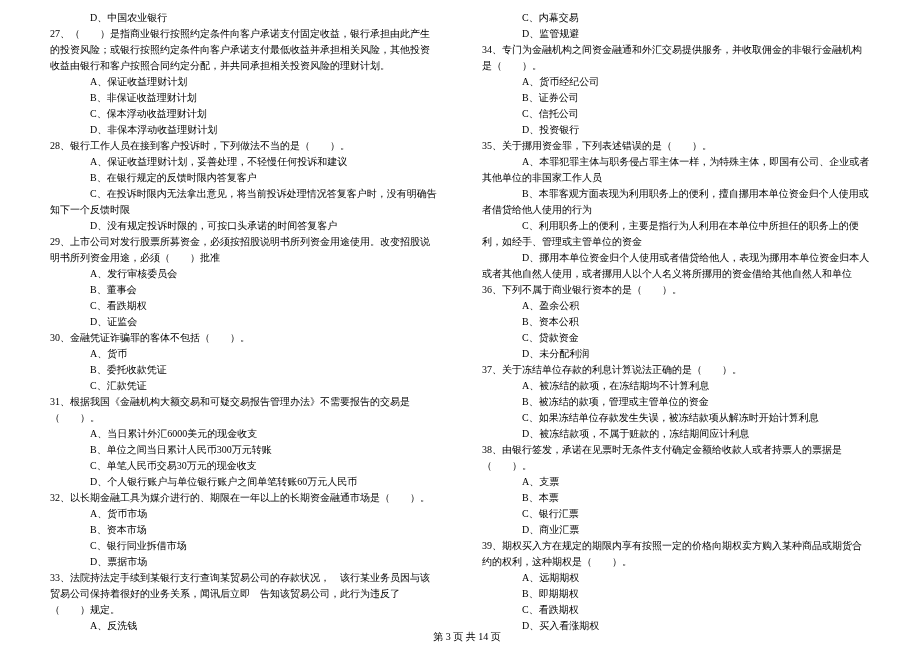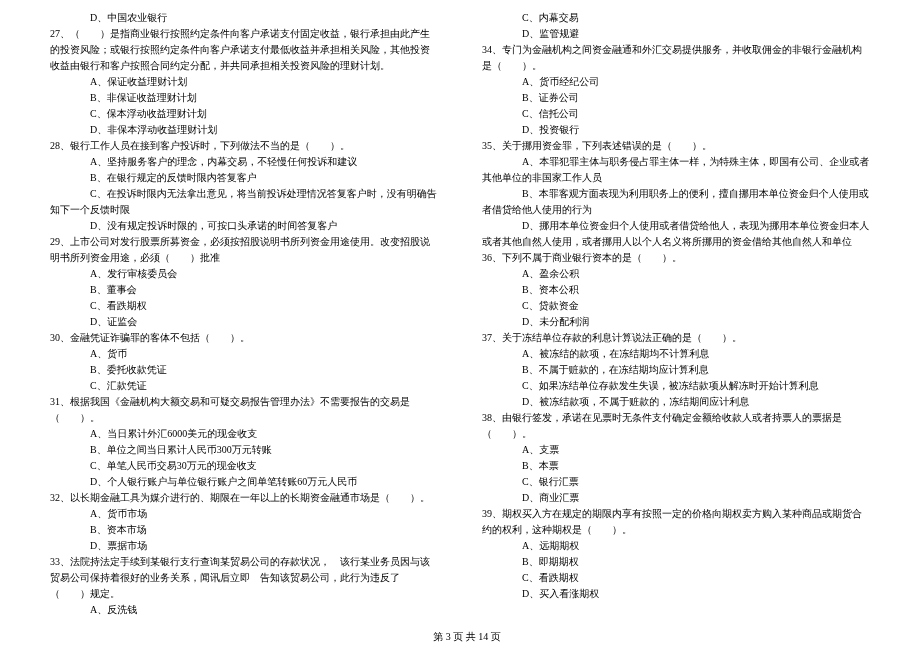--- a/index.html
+++ b/index.html
@@ -49,65 +49,67 @@
 
 <div class="columns">
   <div class="column" id="left-col">
       <div class="line indent-2">D、中国农业银行</div>
       <div class="line">27、（　　）是指商业银行按照约定条件向客户承诺支付固定收益，银行承担由此产生的投资风险；或银行按照约定条件向客户承诺支付最低收益并承担相关风险，其他投资收益由银行和客户按照合同约定分配，并共同承担相关投资风险的理财计划。</div>
       <div class="line indent-2">A、保证收益理财计划</div>
       <div class="line indent-2">B、非保证收益理财计划</div>
       <div class="line indent-2">C、保本浮动收益理财计划</div>
       <div class="line indent-2">D、非保本浮动收益理财计划</div>
       <div class="line">28、银行工作人员在接到客户投诉时，下列做法不当的是（　　）。</div>
-      <div class="line indent-2">A、坚持服务客户的理念，内幕交易，不轻慢任何投诉和建议</div>
+      <div class="line indent-2">A、保证收益理财计划，妥善处理，不轻慢任何投诉和建议</div>
       <div class="line indent-2">B、在银行规定的反馈时限内答复客户</div>
       <div class="line indent-2">C、在投诉时限内无法拿出意见，将当前投诉处理情况答复客户时，没有明确告知下一个反馈时限</div>
       <div class="line indent-2">D、没有规定投诉时限的，可按口头承诺的时间答复客户</div>
       <div class="line">29、上市公司对发行股票所募资金，必须按招股说明书所列资金用途使用。改变招股说明书所列资金用途，必须（　　）批准</div>
       <div class="line indent-2">A、发行审核委员会</div>
       <div class="line indent-2">B、董事会</div>
       <div class="line indent-2">C、看跌期权</div>
       <div class="line indent-2">D、证监会</div>
       <div class="line">30、金融凭证诈骗罪的客体不包括（　　）。</div>
       <div class="line indent-2">A、货币</div>
       <div class="line indent-2">B、委托收款凭证</div>
       <div class="line indent-2">C、汇款凭证</div>
       <div class="line">31、根据我国《金融机构大额交易和可疑交易报告管理办法》不需要报告的交易是（　　）。</div>
       <div class="line indent-2">A、当日累计外汇6000美元的现金收支</div>
       <div class="line indent-2">B、单位之间当日累计人民币300万元转账</div>
       <div class="line indent-2">C、单笔人民币交易30万元的现金收支</div>
       <div class="line indent-2">D、个人银行账户与单位银行账户之间单笔转账60万元人民币</div>
       <div class="line">32、以长期金融工具为媒介进行的、期限在一年以上的长期资金融通市场是（　　）。</div>
       <div class="line indent-2">A、货币市场</div>
       <div class="line indent-2">B、资本市场</div>
+      <div class="line indent-2">C、银行同业拆借市场</div>
       <div class="line indent-2">D、票据市场</div>
       <div class="line">33、法院持法定手续到某银行支行查询某贸易公司的存款状况，　该行某业务员因与该贸易公司保持着很好的业务关系，闻讯后立即　告知该贸易公司，此行为违反了（　　）规定。</div>
       <div class="line indent-2">A、反洗钱</div>
     </div>
   <div class="column" id="right-col">
       <div class="line indent-2">C、内幕交易</div>
       <div class="line indent-2">D、监管规避</div>
       <div class="line">34、专门为金融机构之间资金融通和外汇交易提供服务，并收取佣金的非银行金融机构是（　　）。</div>
       <div class="line indent-2">A、货币经纪公司</div>
       <div class="line indent-2">B、证券公司</div>
       <div class="line indent-2">C、信托公司</div>
       <div class="line indent-2">D、投资银行</div>
       <div class="line">35、关于挪用资金罪，下列表述错误的是（　　）。</div>
       <div class="line indent-2">A、本罪犯罪主体与职务侵占罪主体一样，为特殊主体，即国有公司、企业或者其他单位的非国家工作人员</div>
       <div class="line indent-2">B、本罪客观方面表现为利用职务上的便利，擅自挪用本单位资金归个人使用或者借贷给他人使用的行为</div>
+      <div class="line indent-2">C、利用职务上的便利，主要是指行为人利用在本单位中所担任的职务上的便利，如经手、管理或主管单位的资金</div>
       <div class="line indent-2">D、挪用本单位资金归个人使用或者借贷给他人，表现为挪用本单位资金归本人或者其他自然人使用，或者挪用人以个人名义将所挪用的资金借给其他自然人和单位</div>
       <div class="line">36、下列不属于商业银行资本的是（　　）。</div>
       <div class="line indent-2">A、盈余公积</div>
       <div class="line indent-2">B、资本公积</div>
       <div class="line indent-2">C、贷款资金</div>
       <div class="line indent-2">D、未分配利润</div>
       <div class="line">37、关于冻结单位存款的利息计算说法正确的是（　　）。</div>
       <div class="line indent-2">A、被冻结的款项，在冻结期均不计算利息</div>
-      <div class="line indent-2">B、不属于赃款的，在冻结期均应计算利息</div>
+      <div class="line indent-2">B、被冻结的款项，管理或主管单位的资金</div>
       <div class="line indent-2">C、如果冻结单位存款发生失误，被冻结款项从解冻时开始计算利息</div>
       <div class="line indent-2">D、被冻结款项，不属于赃款的，冻结期间应计利息</div>
       <div class="line">38、由银行签发，承诺在见票时无条件支付确定金额给收款人或者持票人的票据是（　　）。</div>
       <div class="line indent-2">A、支票</div>
       <div class="line indent-2">B、本票</div>
       <div class="line indent-2">C、银行汇票</div>
       <div class="line indent-2">D、商业汇票</div>
       <div class="line">39、期权买入方在规定的期限内享有按照一定的价格向期权卖方购入某种商品或期货合约的权利，这种期权是（　　）。</div>
       <div class="line indent-2">A、远期期权</div>
       <div class="line indent-2">B、即期期权</div>

